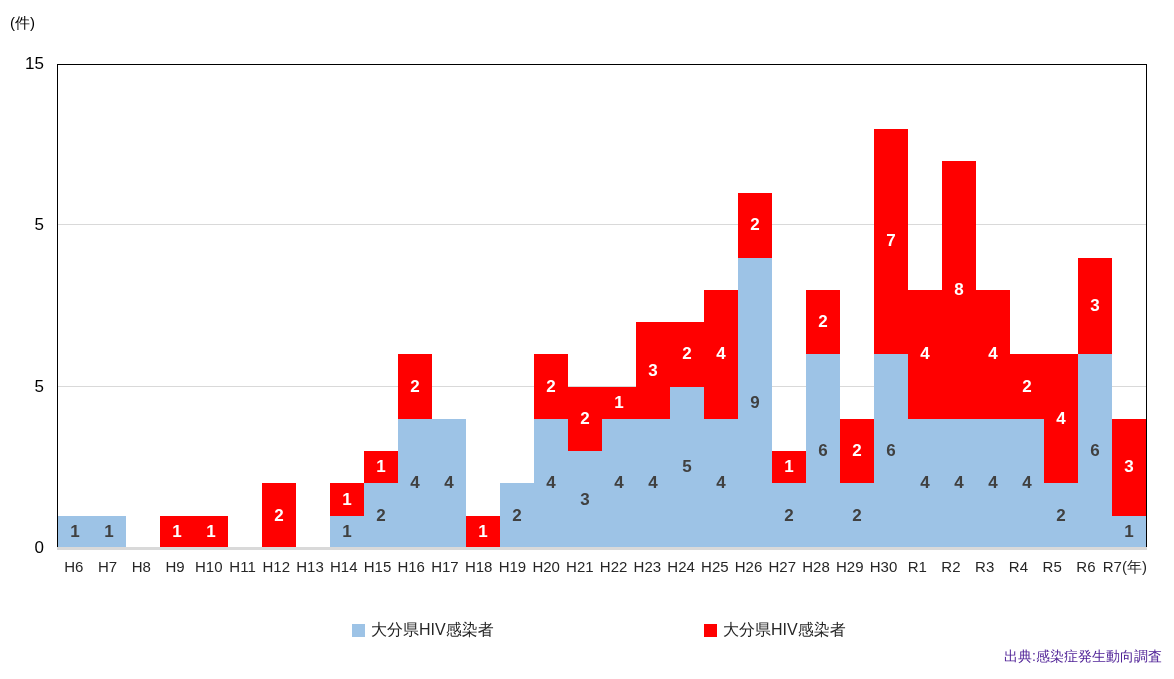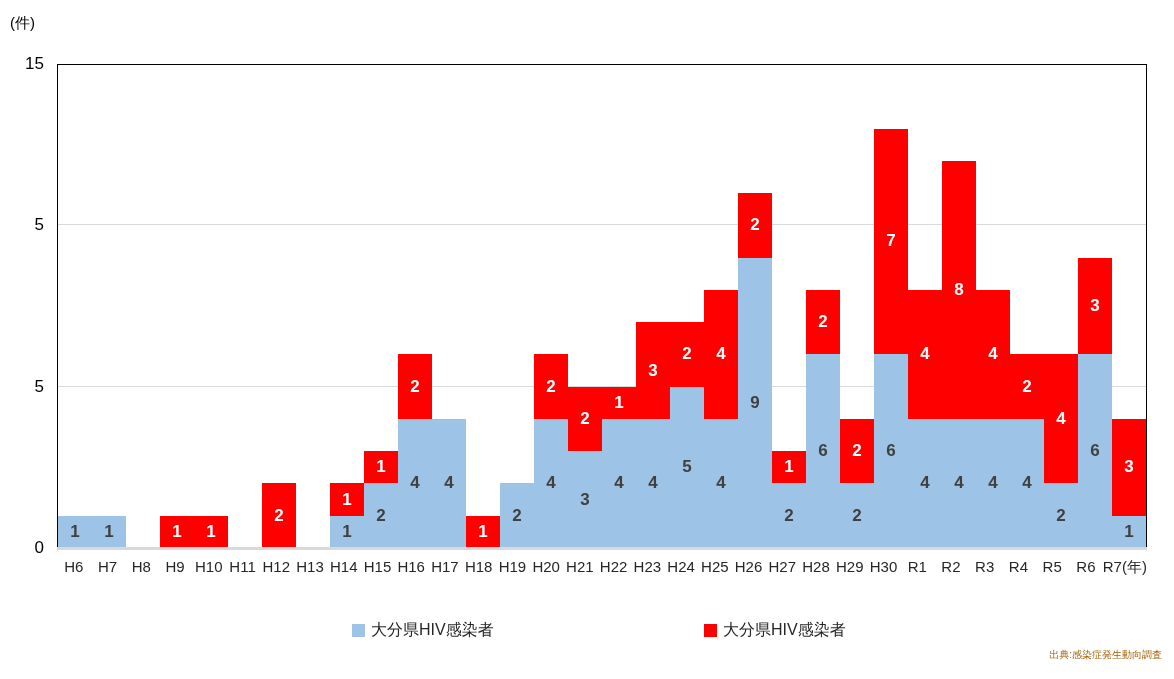--- a/index.html
+++ b/index.html
@@ -104,22 +104,22 @@
     color: #262626;
   }
   .legend-swatch {
     width: 13px; height: 13px;
     display: inline-block;
     margin-right: 6px;
   }
   .source-note {
     position: absolute;
     right: 12px; top: 648px;
-    font-size: 10px;
-    color: #a16207;
+    font-size: 14px;
+    color: #4c1d95;
   }
 </style>
 </head>
 <body>
 
 <div id="stage">
   <div class="y-unit">(件)</div>
 
   <div class="plot">
       <div class="gridline" style="bottom: 322.667px;"></div>

